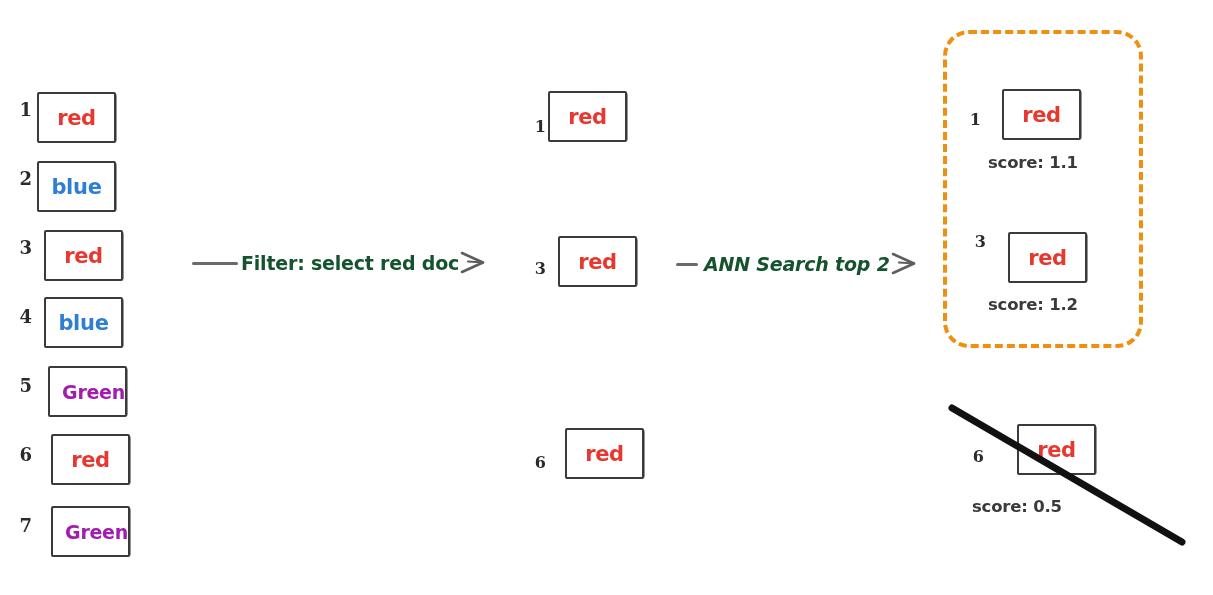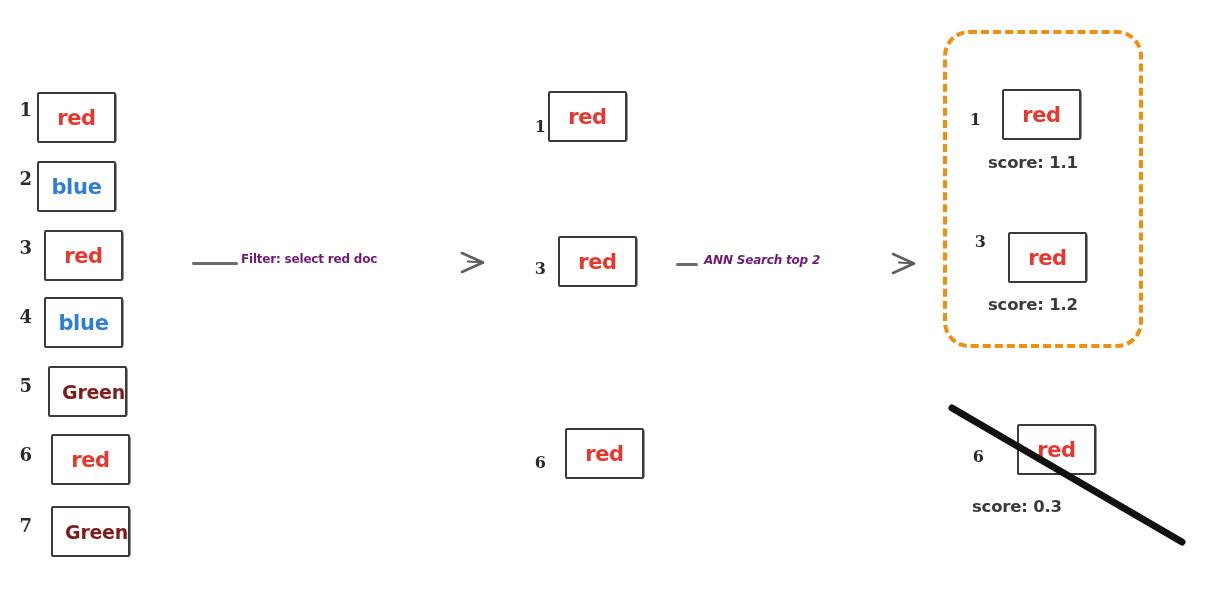--- a/index.html
+++ b/index.html
@@ -39,21 +39,21 @@
     left: 0; right: 0; top: 50%;
     transform: translateY(-50%);
     text-align: center;
     font-family: "DejaVu Sans", sans-serif;
     font-size: 21px;
     font-weight: 700;
     letter-spacing: -0.3px;
   }
   .c-red   { color: #e6382f; }
   .c-blue  { color: #2e7fd4; }
-  .c-green { color: #7f1d1d; margin-left: 12px; }
+  .c-green { color: #a21caf; margin-left: 12px; }
 
   
   .idx {
     position: absolute;
     font-family: "DejaVu Serif", serif;
     font-size: 18px;
     font-weight: 700;
     color: #2b2b2b;
     text-align: right;
     width: 22px;
@@ -75,23 +75,23 @@
   .arrow-group { position: absolute; }
   .arrow-stub {
     position: absolute;
     height: 3px;
     background: #6a6a6a;
     border-radius: 2px;
   }
   .arrow-text {
     position: absolute;
     font-family: "DejaVu Sans", sans-serif;
-    font-size: 12px;
+    font-size: 19px;
     font-weight: 600;
-    color: #701a75;
+    color: #14532d;
     white-space: nowrap;
     letter-spacing: -0.2px;
   }
   .arrow-text.ital { font-style: italic; }
   .arrow-head {
     position: absolute;
     width: 30px;
     height: 30px;
   }
 
@@ -199,20 +199,20 @@
     <div class="idx small" style="left:964px; top:232px;">3</div>
     <div class="doc" style="left:1008px; top:232px; width:79px; height:51px;">
       <div class="doc-label c-red">red</div>
     </div>
     <div class="score" style="left:988px; top:295px;">score: 1.2</div>
 
     <div class="idx small" style="left:962px; top:447px;">6</div>
     <div class="doc" style="left:1017px; top:424px; width:79px; height:51px;">
       <div class="doc-label c-red">red</div>
     </div>
-    <div class="score" style="left:972px; top:497px;">score: 0.3</div>
+    <div class="score" style="left:972px; top:497px;">score: 0.5</div>
 
     <svg class="strike" width="1213" height="595">
       <line x1="952" y1="408" x2="1182" y2="542" stroke="#111111" stroke-width="7" stroke-linecap="round"></line>
     </svg>
   </div>
 
 </div>
 
 </body></html>

